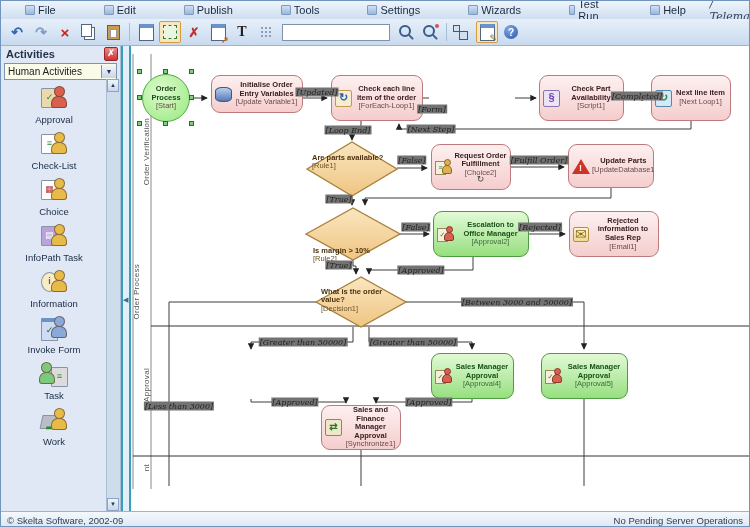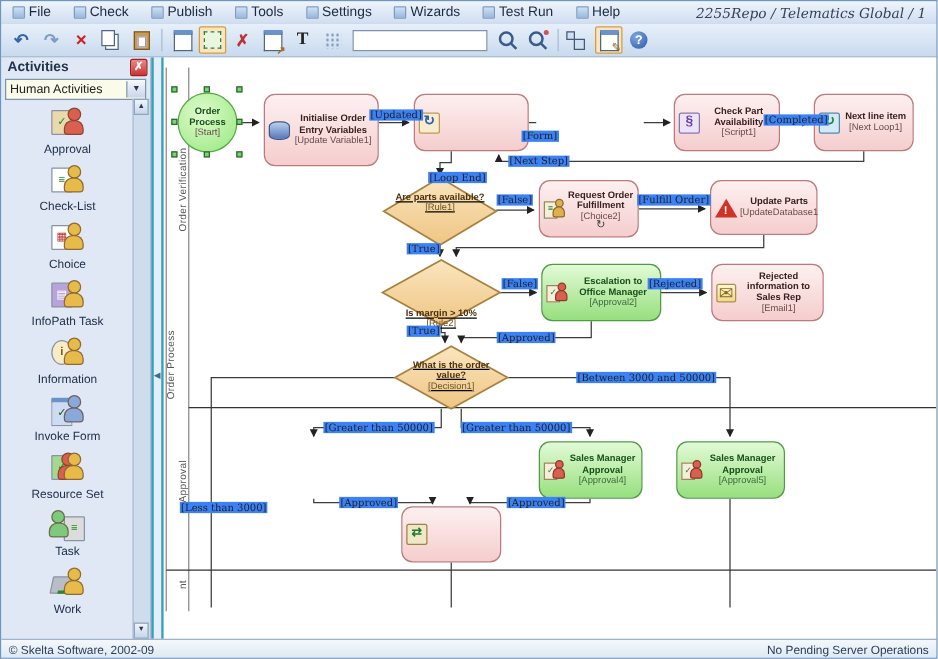--- a/index.html
+++ b/index.html
@@ -1,19 +1,19 @@
 <!DOCTYPE html>
 <html><head>
 <meta charset="utf-8">
 <style>
   html,body{margin:0;padding:0;}
   body{width:750px;height:527px;font-family:"Liberation Sans",sans-serif;background:#d9e6f2;overflow:hidden;position:relative;border:1px solid #6f94bd;box-sizing:border-box;}
   
   .menubar{position:absolute;left:0;top:0;width:750px;height:18px;background:linear-gradient(#eef4fb,#cfdef0);border-bottom:1px solid #9fb4cc;display:flex;align-items:center;font-size:11px;color:#1a2a44;}
-  .menuitem{display:flex;align-items:center;gap:3px;padding:0 9px;height:100%;cursor:default;}
+  .menuitem{display:flex;align-items:center;gap:3px;padding:0 24px;height:100%;cursor:default;}
   .menuitem .mi{width:8px;height:8px;background:linear-gradient(#cfe0f4,#9ab8dd);border:1px solid #7f9cc0;border-radius:1px;}
   .menuright{margin-left:auto;padding-right:10px;font-family:"DejaVu Serif",serif;font-style:italic;font-size:11px;color:#33425c;}
   
   .toolbar{position:absolute;left:0;top:18px;width:750px;height:27px;background:linear-gradient(#e7f0fa,#c9daee);border-bottom:1px solid #9fb4cc;display:flex;align-items:center;padding-left:4px;box-sizing:border-box;}
   .tbtn{width:20px;height:20px;margin:0 1px;display:flex;align-items:center;justify-content:center;border:1px solid transparent;border-radius:2px;position:relative;}
   .tbtn.active{background:#f7e6bf;border:1px solid #d79b3f;}
   .tsep{width:1px;height:18px;background:#a8bcd2;margin:0 4px;}
   .g-undo{color:#3464ae;font-size:14px;font-weight:bold;}
   .g-redo{color:#7e9cc4;font-size:14px;font-weight:bold;}
   .g-del{color:#cc2222;font-size:15px;font-weight:bold;}
@@ -82,41 +82,41 @@
   .mini-person{position:relative;width:17px;height:16px;}
   .mini-person .mp-card{position:absolute;left:0;top:2px;width:9px;height:12px;background:#f6eedc;border:1px solid #998a5a;font-size:7px;line-height:11px;text-align:center;color:#2a8a2a;}
   .mini-person .mp-head{position:absolute;right:1px;top:0;width:7px;height:7px;border-radius:50%;background:#d9604f;border:1px solid #8a3a2a;box-sizing:border-box;}
   .mini-person .mp-bod{position:absolute;right:0;top:6px;width:10px;height:9px;border-radius:5px 5px 2px 2px;background:#d9604f;border:1px solid #8a3a2a;box-sizing:border-box;}
   .mini-person.tan .mp-head,.mini-person.tan .mp-bod{background:#e0b050;border-color:#8a6a2a;}
   
   .startnode{position:absolute;left:11px;top:28px;width:48px;height:48px;border-radius:50%;background:radial-gradient(circle at 40% 35%,#defbce,#96e87c);border:1.5px solid #57a849;box-sizing:border-box;display:flex;align-items:center;justify-content:center;text-align:center;line-height:1.15;}
   .startnode .ntitle{color:#1d4d1d;}
   .hdl{position:absolute;width:5px;height:5px;background:#7fcf7f;border:1px solid #2a6a2a;box-sizing:border-box;}
   
-  .dtext{position:absolute;text-align:center;line-height:1.1;text-decoration:underline;}
+  .dtext{position:absolute;text-align:left;line-height:1.1;}
   .dtext .ntitle{color:#4a3110;}
   .dtext .nsub{color:#6b5228;}
   
-  .elabel{position:absolute;transform:translate(-50%,-50%);font-family:"DejaVu Serif",serif;font-size:8px;color:#222;background:#3b82f6;padding:0 1px;white-space:nowrap;}
+  .elabel{position:absolute;transform:translate(-50%,-50%);font-family:"DejaVu Serif",serif;font-style:italic;font-size:8px;color:#222;background:#737373;padding:0 1px;white-space:nowrap;}
   
   .statusbar{position:absolute;left:0;top:510px;width:750px;height:17px;background:linear-gradient(#f4f8fc,#dce7f2);border-top:1px solid #9fb4cc;display:flex;align-items:center;font-size:9.5px;color:#2c3c55;box-sizing:border-box;}
   .statusbar .sl{padding-left:6px;}
   .statusbar .sr{margin-left:auto;padding-right:8px;}
 </style>
 </head>
 <body>
 
 <div class="menubar">
   <div class="menuitem">
       <span class="mi"></span>
       <span>File</span>
     </div>
   <div class="menuitem">
       <span class="mi"></span>
-      <span>Check</span>
+      <span>Edit</span>
     </div>
   <div class="menuitem">
       <span class="mi"></span>
       <span>Publish</span>
     </div>
   <div class="menuitem">
       <span class="mi"></span>
       <span>Tools</span>
     </div>
   <div class="menuitem">
@@ -244,30 +244,20 @@
         </span>
       <span class="lbl">Information</span>
     </div>
     <div class="sb-item">
       <span class="pic">
           <span class="card" style="background:#cddcf2;border-top:4px solid #6b93c9;color:#1a5c1a;">✓</span>
           <span class="head" style="background:#8aa8d8;"></span>
           <span class="bod" style="background:#8aa8d8;"></span>
         </span>
       <span class="lbl">Invoke Form</span>
-    </div>
-    <div class="sb-item">
-      <span class="pic">
-          <span class="card" style="background:#a2d98f;">✓</span>
-          <span class="head" style="background:#d9604f;left:10px;right:auto;"></span>
-          <span class="bod" style="background:#d9604f;left:7px;right:auto;"></span>
-          <span class="head" style="background:#e6bb4a;"></span>
-          <span class="bod" style="background:#e6bb4a;"></span>
-        </span>
-      <span class="lbl">Resource Set</span>
     </div>
     <div class="sb-item">
       <span class="pic">
           <span class="card" style="background:#dcdcdc;left:12px;top:6px;">≡</span>
           <span class="head" style="background:#7fc97f;left:2px;right:auto;"></span>
           <span class="bod" style="background:#7fc97f;left:0;right:auto;"></span>
         </span>
       <span class="lbl">Task</span>
     </div>
     <div class="sb-item">
@@ -353,33 +343,37 @@
   </div>
   <span class="hdl" style="left:6px;top:23px;"></span>
   <span class="hdl" style="left:32px;top:23px;"></span>
   <span class="hdl" style="left:58px;top:23px;"></span>
   <span class="hdl" style="left:6px;top:49px;"></span>
   <span class="hdl" style="left:58px;top:49px;"></span>
   <span class="hdl" style="left:6px;top:75px;"></span>
   <span class="hdl" style="left:32px;top:75px;"></span>
   <span class="hdl" style="left:58px;top:75px;"></span>
 
-  <div class="node task" style="left:80px;top:29px;width:92px;height:58px;">
+  <div class="node task" style="left:80px;top:29px;width:92px;height:38px;">
     <span class="nicon">
         <span class="ic-db"></span>
       </span>
     <div class="ntext">
       <div class="ntitle">Initialise Order Entry Variables</div>
       <div class="nsub">[Update Variable1]</div>
     </div>
   </div>
   <div class="node task" style="left:200px;top:29px;width:92px;height:46px;">
     <span class="nicon">
         <span class="ic-loop">↻</span>
       </span>
+    <div class="ntext">
+      <div class="ntitle">Check each line item of the order</div>
+      <div class="nsub">[ForEach-Loop1]</div>
+    </div>
   </div>
   <div class="node task" style="left:408px;top:29px;width:85px;height:46px;">
     <span class="nicon">
         <span class="ic-script">§</span>
       </span>
     <div class="ntext">
       <div class="ntitle">Check Part Availability</div>
       <div class="nsub">[Script1]</div>
     </div>
   </div>
@@ -471,27 +465,31 @@
     <div class="ntext">
       <div class="ntitle">Sales Manager Approval</div>
       <div class="nsub">[Approval5]</div>
     </div>
   </div>
 
   <div class="node task" style="left:190px;top:359px;width:80px;height:45px;">
     <span class="nicon">
         <span class="ic-sync">⇄</span>
       </span>
+    <div class="ntext">
+      <div class="ntitle">Sales and Finance Manager Approval</div>
+      <div class="nsub">[Synchronize1]</div>
+    </div>
   </div>
 
   <span class="elabel" style="left:186px;top:46px;">[Updated]</span>
   <span class="elabel" style="left:301px;top:63px;">[Form]</span>
   <span class="elabel" style="left:506px;top:50px;">[Completed]</span>
   <span class="elabel" style="left:300px;top:83px;">[Next Step]</span>
-  <span class="elabel" style="left:235px;top:84px;margin-top:12px;">[Loop End]</span>
+  <span class="elabel" style="left:217px;top:84px;">[Loop End]</span>
   <span class="elabel" style="left:281px;top:114px;">[False]</span>
   <span class="elabel" style="left:408px;top:114px;">[Fulfill Order]</span>
   <span class="elabel" style="left:208px;top:153px;">[True]</span>
   <span class="elabel" style="left:285px;top:181px;">[False]</span>
   <span class="elabel" style="left:409px;top:181px;">[Rejected]</span>
   <span class="elabel" style="left:208px;top:219px;">[True]</span>
   <span class="elabel" style="left:290px;top:224px;">[Approved]</span>
   <span class="elabel" style="left:386px;top:256px;">[Between 3000 and 50000]</span>
   <span class="elabel" style="left:172px;top:296px;">[Greater than 50000]</span>
   <span class="elabel" style="left:282px;top:296px;">[Greater than 50000]</span>

